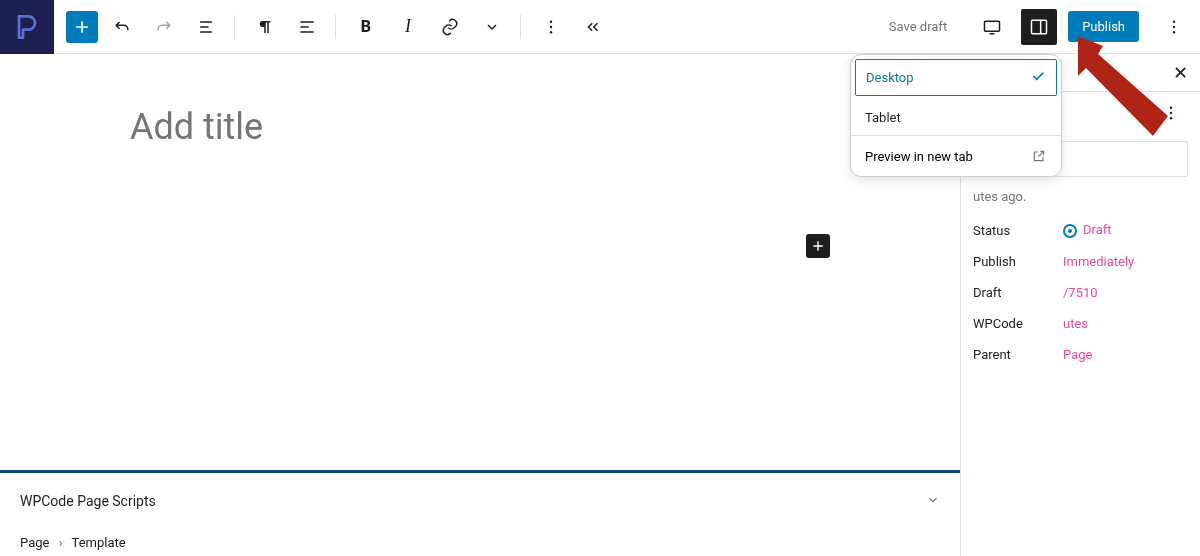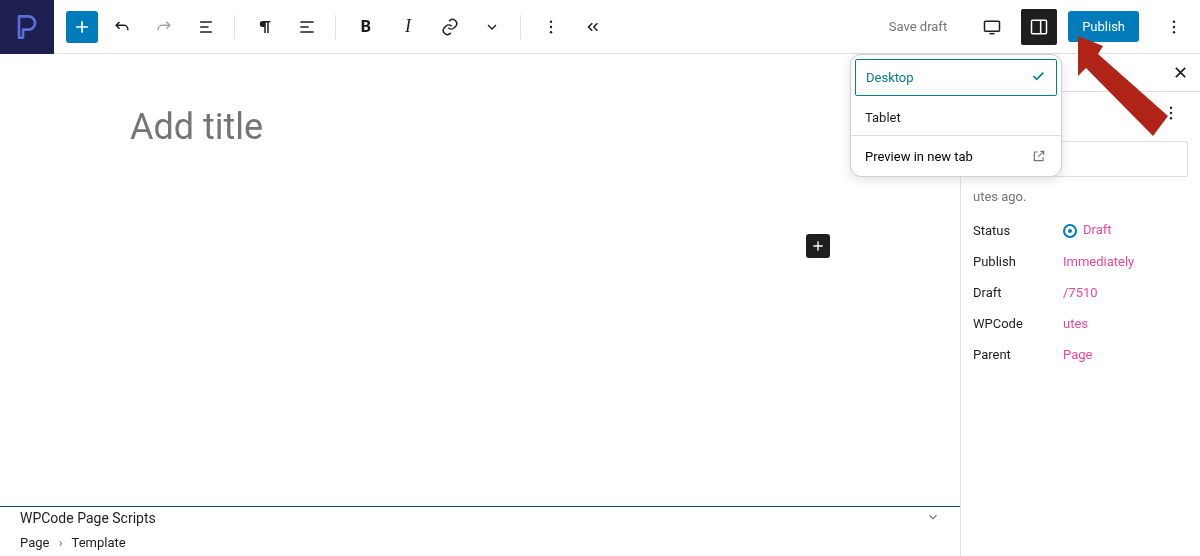--- a/index.html
+++ b/index.html
@@ -16,21 +16,21 @@
 .publish-btn { background: #007cba; color: #fff; font-size: 13px; padding: 8px 14px; border-radius: 3px; cursor: pointer; }
 .settings-active { width: 36px; height: 36px; background: #1e1e1e; color: #fff; display: flex; align-items: center; justify-content: center; border-radius: 2px; cursor: pointer; }
 
 .body-area { display: flex; height: calc(556px - 54px); }
 .editor-col { flex: 1; position: relative; display: flex; flex-direction: column; }
 .canvas { flex: 1; padding-top: 52px; padding-left: 130px; }
 .title-ph { font-size: 36px; color: #757575; font-weight: 400; }
 .block-ph { margin-top: 24px; color: #757575; font-size: 15px; }
 .block-insert { position: absolute; right: 130px; top: 180px; width: 24px; height: 24px; background: #1e1e1e; color: #fff; display: flex; align-items: center; justify-content: center; border-radius: 3px; cursor: pointer; }
 
-.bottom-panel { border-top: 1px solid #0c4a6e; padding: 3px 20px; display: flex; align-items: center; font-size: 14px; color: #1e1e1e; position: relative; margin-top: 48px; }
+.bottom-panel { border-top: 3px solid #0c4a6e; padding: 20px 20px; display: flex; align-items: center; font-size: 14px; color: #1e1e1e; position: relative; margin-top: 48px; }
 .bottom-chev { position: absolute; right: 20px; color: #757575; cursor: pointer; }
 .breadcrumbs { padding: 6px 20px; font-size: 13px; color: #1e1e1e; }
 .bc-sep { margin: 0 6px; color: #757575; }
 
 .sidebar { width: 240px; border-left: 1px solid #e0e0e0; background: #fff; font-size: 13px; display: flex; flex-direction: column; }
 .side-head { display: flex; align-items: center; padding: 8px 12px; border-bottom: 1px solid #e0e0e0; }
 .close-side { margin-left: auto; cursor: pointer; font-size: 18px; color: #1e1e1e; }
 .side-more { margin-left: auto; padding: 8px; color: #1e1e1e; cursor: pointer; }
 .side-row { display: flex; padding: 8px 12px; align-items: flex-end; }
 .side-label { width: 90px; color: #1e1e1e; }

